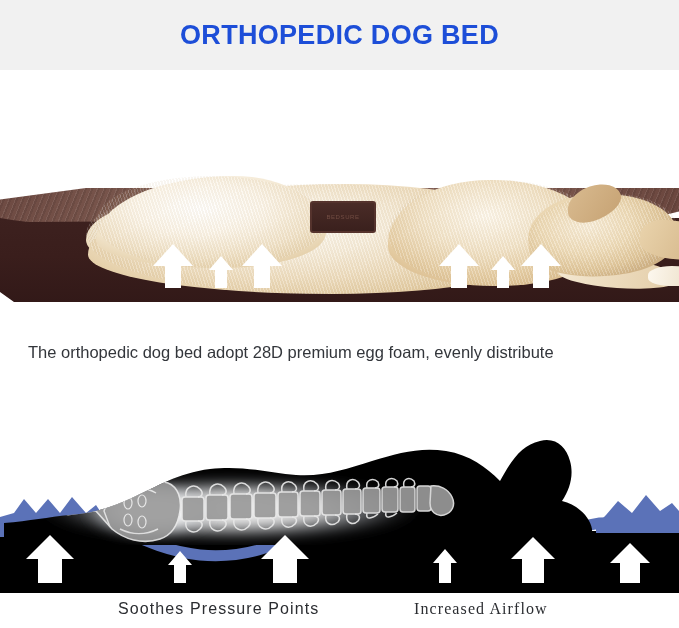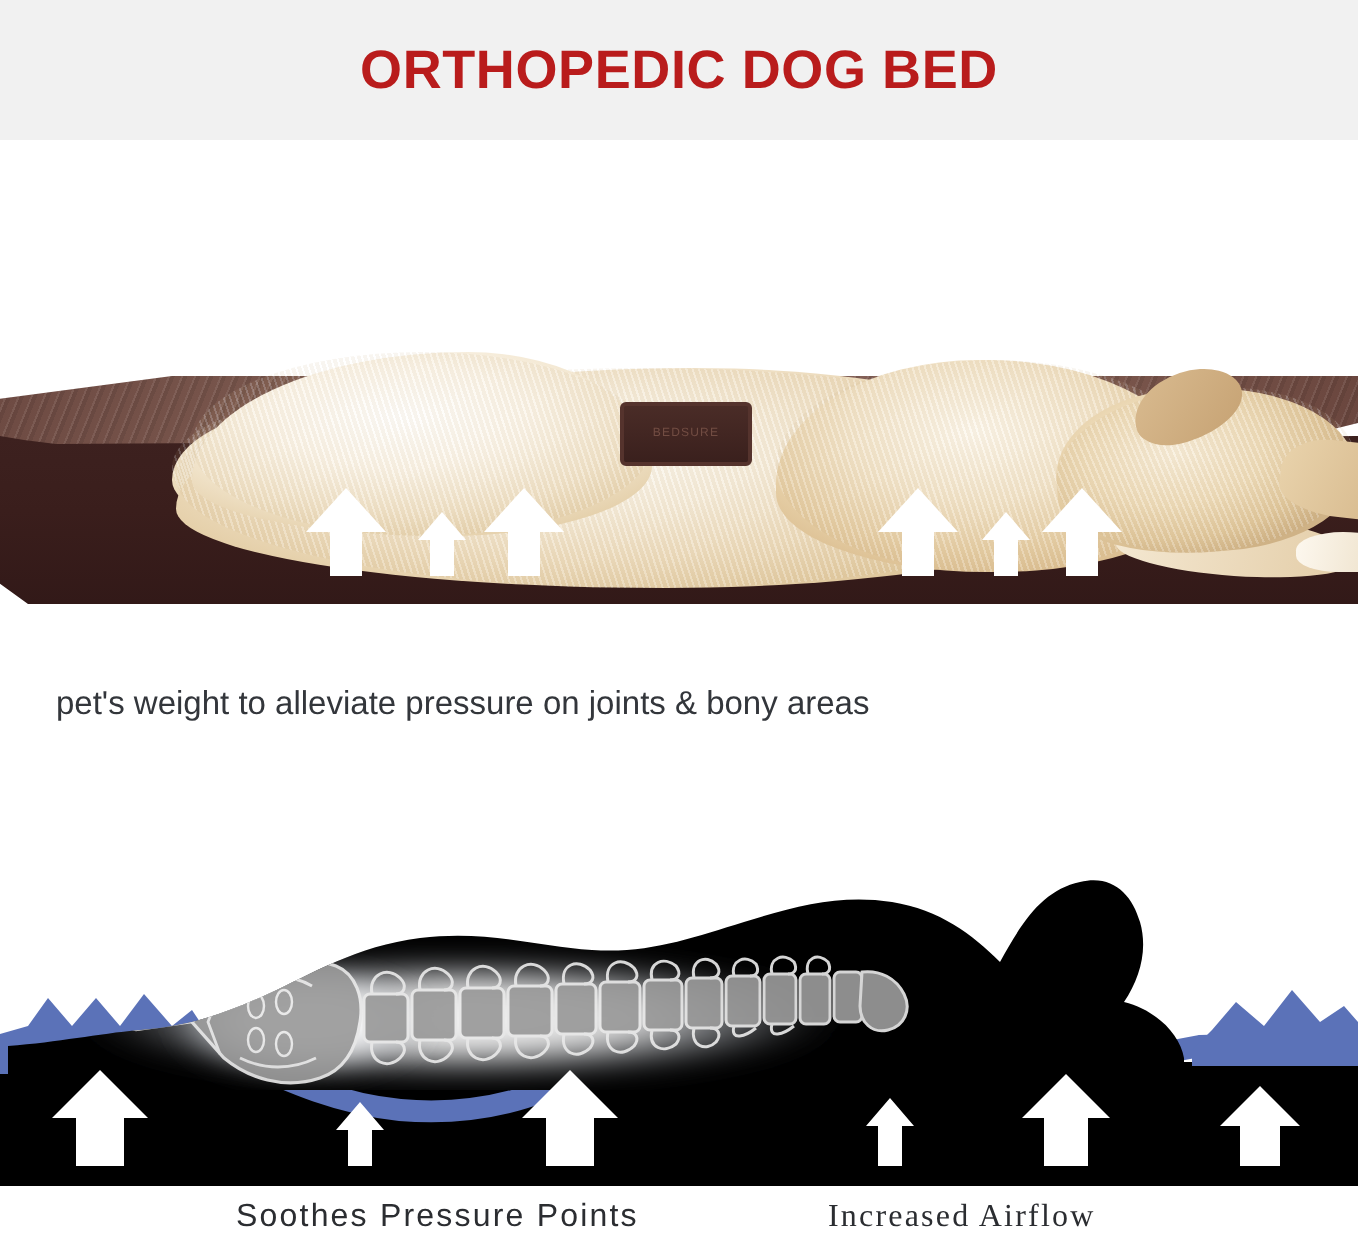--- a/index.html
+++ b/index.html
@@ -2,21 +2,21 @@
 <html><head>
 <meta charset="utf-8">
 <style>
   html,body{margin:0;padding:0;background:#fff;}
   body{width:679px;height:628px;font-family:"Liberation Sans",sans-serif;overflow:hidden;}
   .page{position:relative;width:679px;height:628px;background:#ffffff;}
 
   
   .header{position:absolute;left:0;top:0;width:679px;height:70px;background:#f1f1f1;
           display:flex;align-items:center;justify-content:center;}
-  .header-title{font-size:27px;font-weight:bold;color:#b91c1c;letter-spacing:.3px;
+  .header-title{font-size:27px;font-weight:bold;color:#1d4ed8;letter-spacing:.3px;
                 font-family:"Liberation Sans",sans-serif;white-space:nowrap;}
 
   
   .photo-panel{position:absolute;left:0;top:70px;width:679px;height:232px;background:#ffffff;overflow:hidden;}
 
   
   .bed{position:absolute;left:0;top:118px;width:679px;height:114px;}
   .bed-top{position:absolute;left:0;top:0;width:679px;height:38px;
            background:linear-gradient(100deg,#6e4b43 0%,#7d5a50 28%,#86635a 55%,#7a564c 80%,#6a463e 100%);
            clip-path:polygon(0 30%,86px 0,679px 0,679px 62%,620px 100%,0 100%);}
@@ -148,21 +148,21 @@
         </g>
 
         <g>
           <polygon points="541,174 561,196 549,196 549,218 533,218 533,196 521,196"></polygon>
         </g>
       </g>
     </svg>
   </div>
 
   <div class="desc">
-    <span>pet's weight to alleviate pressure on joints &amp; bony areas</span>
+    <span>The orthopedic dog bed adopt 28D premium egg foam, evenly distribute</span>
   </div>
 
   <div class="xsec">
     <svg width="679" height="168" viewBox="0 0 679 168">
       <defs>
         <radialGradient id="glow" cx="50%" cy="50%" r="50%">
           <stop offset="0%" stop-color="#ffffff" stop-opacity="1"></stop>
           <stop offset="45%" stop-color="#ffffff" stop-opacity="0.85"></stop>
           <stop offset="75%" stop-color="#bfc4cc" stop-opacity="0.35"></stop>
           <stop offset="100%" stop-color="#000000" stop-opacity="0"></stop>

